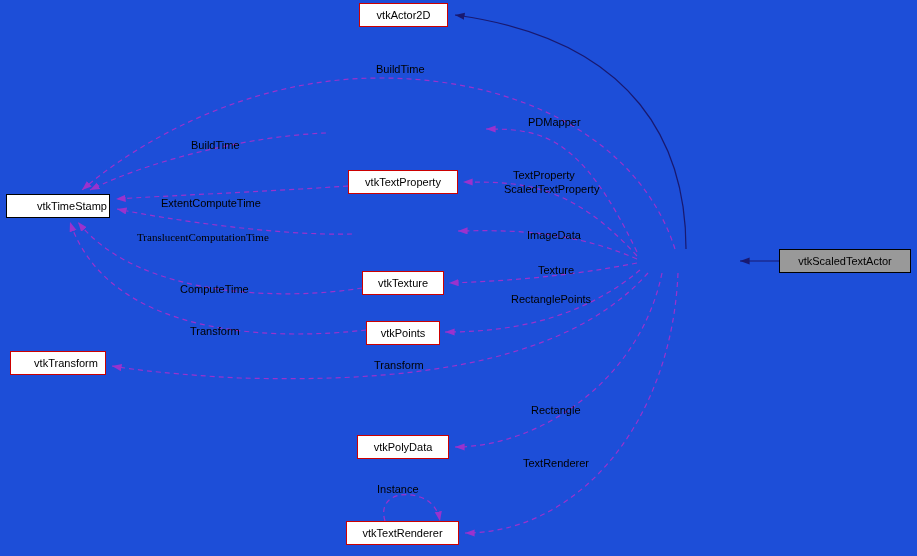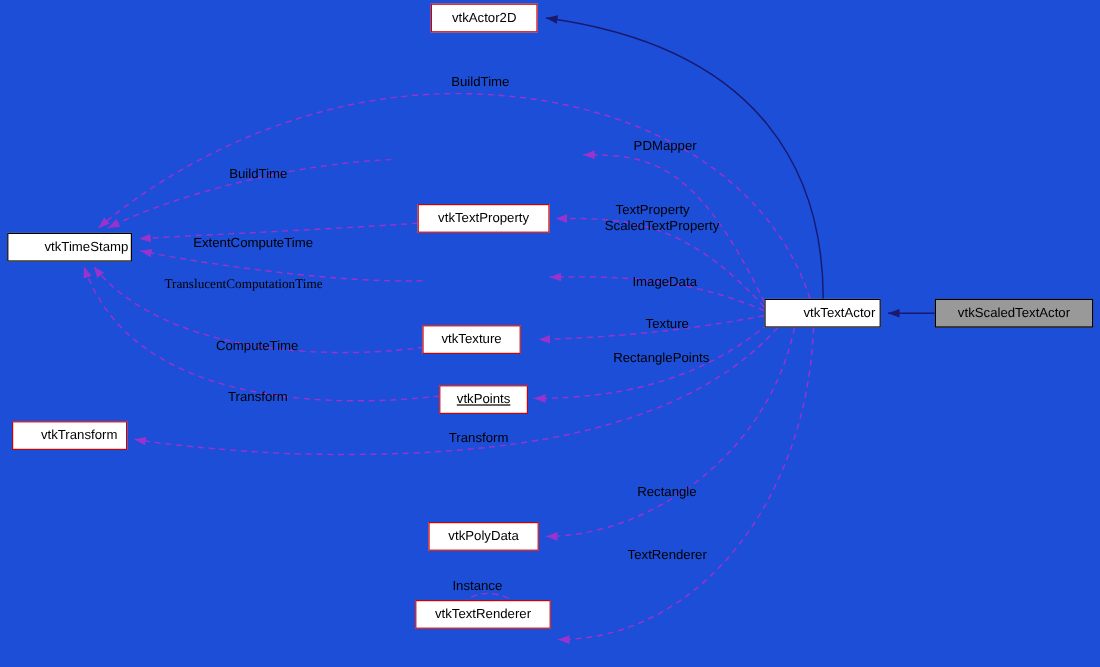--- a/index.html
+++ b/index.html
@@ -106,27 +106,26 @@
 
       <path d="M686,249 C686,150 640,40 455,15" marker-end="url(#arrow-navy)"></path>
 
       <path d="M779,261 L740,261" marker-end="url(#arrow-navy)"></path>
     </g>
   </svg>
 
   <div class="node" style="left:359px;top:3px;width:89px;height:24px;">vtkActor2D</div>
   <div class="node" style="left:348px;top:170px;width:110px;height:24px;">vtkTextProperty</div>
   <div class="node plain" style="left:6px;top:194px;width:104px;height:24px;">vtkTimeStamp</div>
-  <div class="node plain" style="left:637px;top:249px;width:97px;height:24px;">vtkTextActor</div>
   <div class="node current" style="left:779px;top:249px;width:132px;height:24px;">vtkScaledTextActor</div>
-  <div class="node" style="left:352px;top:271px;width:82px;height:24px;">vtkTexture</div>
-  <div class="node" style="left:366px;top:321px;width:74px;height:24px;text-decoration:underline;">vtkPoints</div>
+  <div class="node" style="left:362px;top:271px;width:82px;height:24px;">vtkTexture</div>
+  <div class="node" style="left:366px;top:321px;width:74px;height:24px;">vtkPoints</div>
   <div class="node" style="left:10px;top:351px;width:96px;height:24px;padding-left:16px;">vtkTransform</div>
   <div class="node" style="left:357px;top:435px;width:92px;height:24px;">vtkPolyData</div>
-  <div class="node" style="left:346px;top:500px;width:113px;height:24px;">vtkTextRenderer</div>
+  <div class="node" style="left:346px;top:521px;width:113px;height:24px;">vtkTextRenderer</div>
 
   <div class="edge-label" style="left:376px;top:63px;">BuildTime</div>
   <div class="edge-label" style="left:528px;top:116px;">PDMapper</div>
   <div class="edge-label" style="left:191px;top:139px;">BuildTime</div>
   <div class="edge-label" style="left:513px;top:169px;">TextProperty</div>
   <div class="edge-label" style="left:504px;top:183px;">ScaledTextProperty</div>
   <div class="edge-label" style="left:161px;top:197px;">ExtentComputeTime</div>
   <div class="edge-label" style="left:527px;top:229px;">ImageData</div>
   <div class="edge-label" style="left:137px;top:231px;font-family:Liberation Serif, serif;">TranslucentComputationTime</div>
   <div class="edge-label" style="left:538px;top:264px;">Texture</div>

